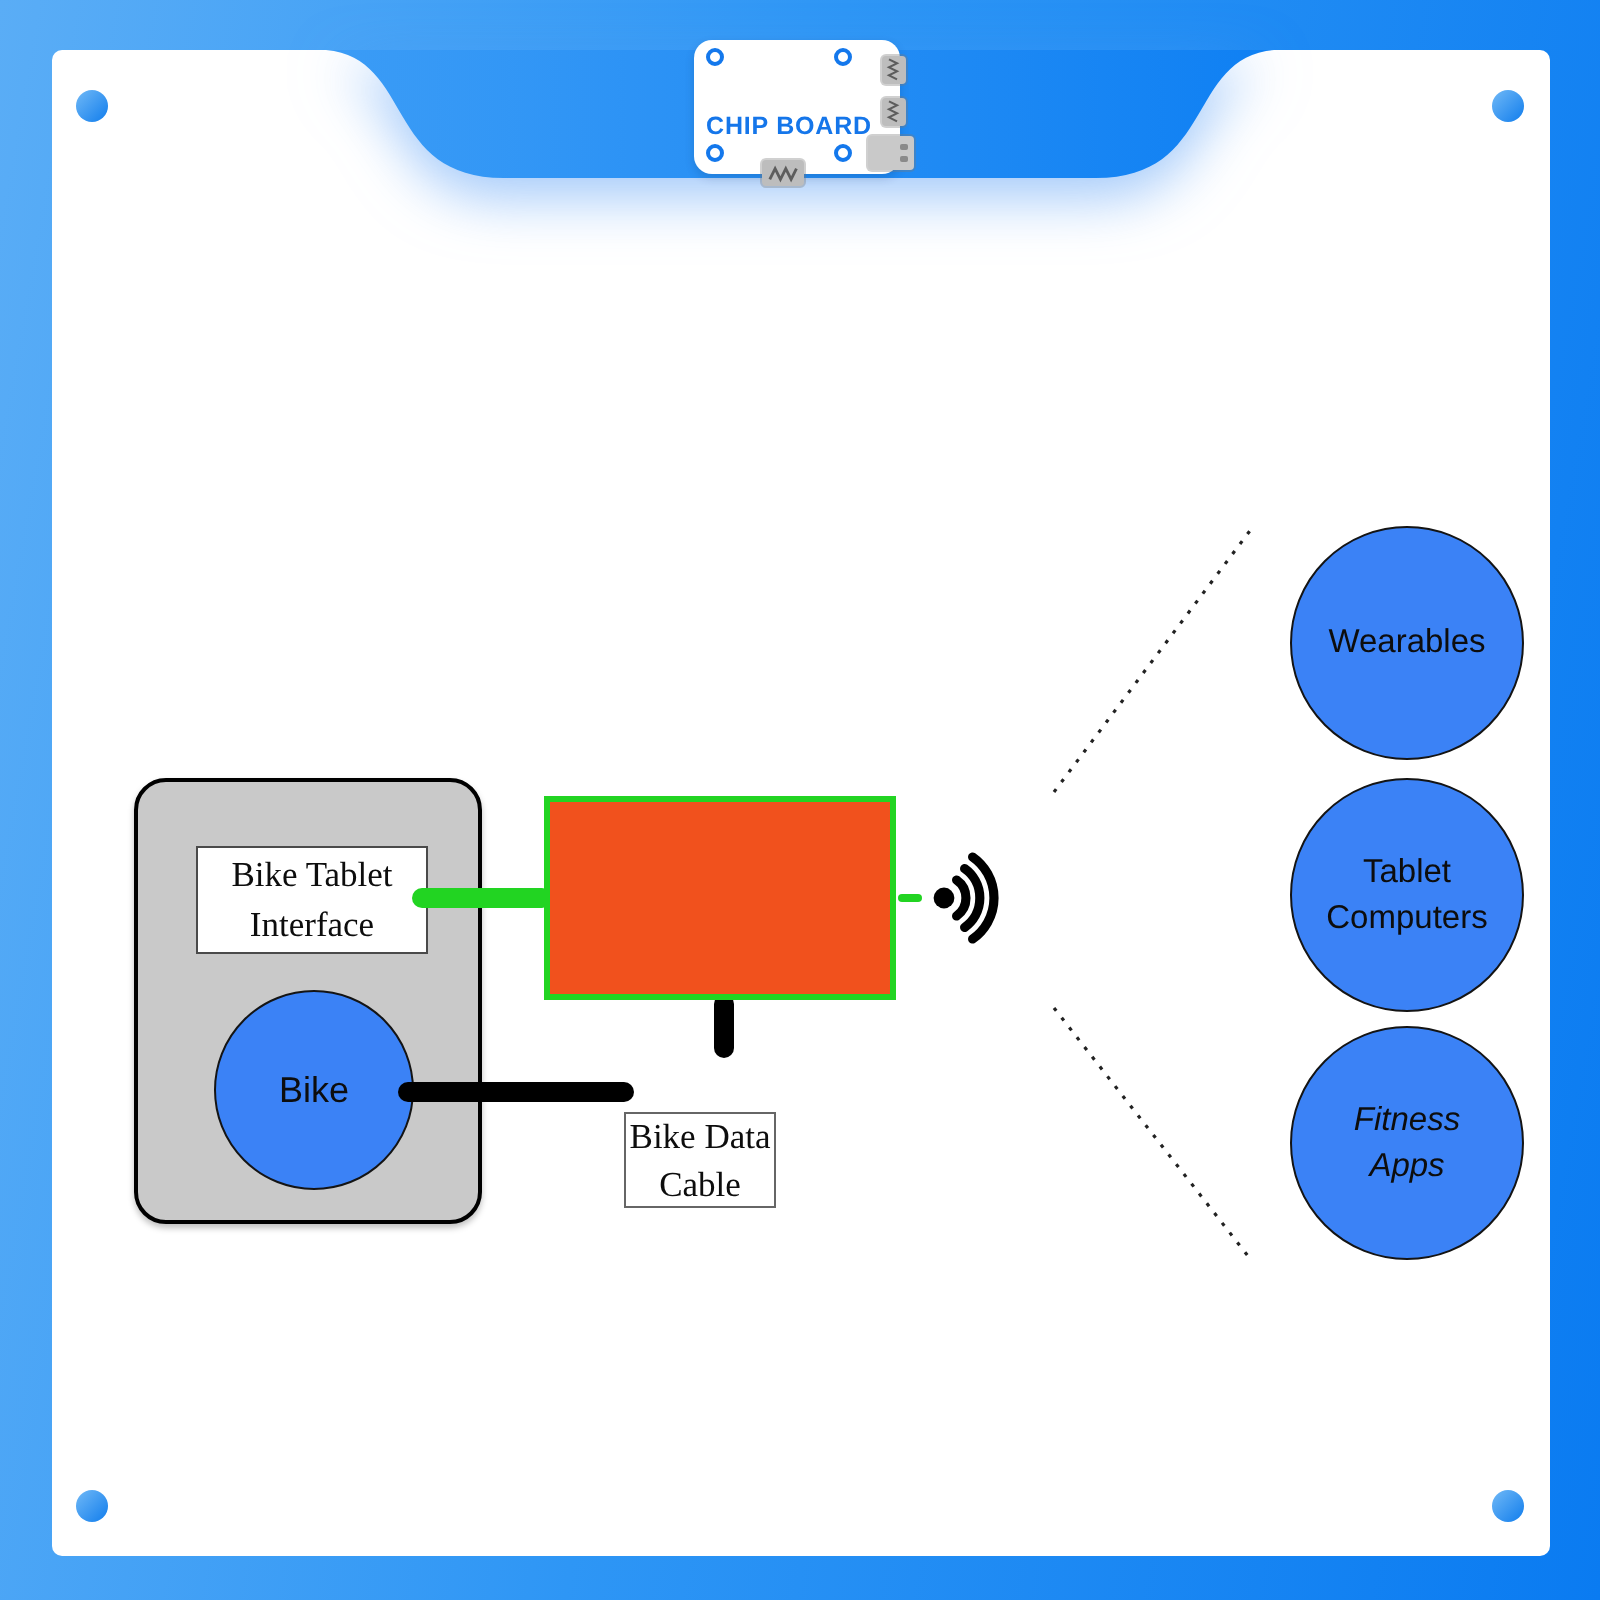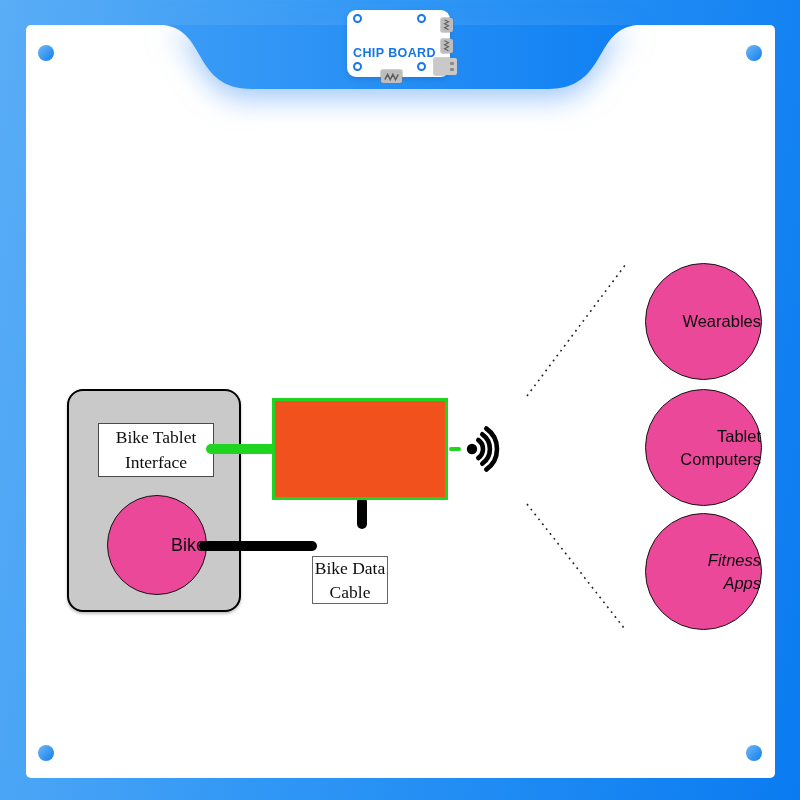--- a/index.html
+++ b/index.html
@@ -14,21 +14,21 @@
     background:#ffffff; border-radius:5px;
   }
   .screw {
     position:absolute; width:16px; height:16px; border-radius:50%;
     background:linear-gradient(135deg,#62b0f5 15%,#1f86ee 85%);
   }
   .notch-svg { position:absolute; left:0; top:25px; width:800px; height:80px;
     filter:drop-shadow(0 10px 14px rgba(86,156,246,0.55)); }
   
   .chip-card {
-    position:absolute; left:347px; top:10px; width:103px; height:67px;
+    position:absolute; left:347px; top:20px; width:103px; height:67px;
     background:#ffffff; border-radius:9px; box-shadow:0 2px 5px rgba(0,40,90,.18);
     z-index:5;
     text-decoration:underline;
   }
   .hole {
     position:absolute; width:9px; height:9px; border-radius:50%;
     background:#ffffff; border:2.6px solid #1478ec;
   }
   .chip-title {
     position:absolute; left:0; right:8px; top:36px; text-align:center;
@@ -51,22 +51,22 @@
     box-shadow:0 2px 3px rgba(0,0,0,.25);
   }
   .label-box {
     position:absolute; background:#fff; border:1px solid #4a4a4a;
     display:flex; flex-direction:column; align-items:center; justify-content:center;
     text-align:center; color:#0d0d0d;font-family:Liberation Serif, serif;
   }
   .tablet-box { left:98px; top:423px; width:116px; height:54px; font-size:17.5px; line-height:1.45; }
   .cable-box  { left:312px; top:556px; width:76px; height:48px; font-size:17.5px; line-height:1.4; border-color:#666; }
   .circle {
-    position:absolute; background:#ec4899; border:1.7px solid #141414; border-radius:50%;
-    display:flex; flex-direction:column; align-items:flex-end; justify-content:center;
+    position:absolute; background:#3b82f6; border:1.7px solid #141414; border-radius:50%;
+    display:flex; flex-direction:column; align-items:center; justify-content:center;
     text-align:center; color:#0d0d0d;
   }
   .bike-circle { left:107px; top:495px; width:100px; height:100px; font-size:18px; }
   .receiver { width:117px; height:117px; font-size:16.5px; line-height:1.35; }
   .rc-wearables { left:645px; top:263px; }
   .rc-cycling   { left:645px; top:389px; }
   .rc-fitness   { left:645px; top:513px;font-style:italic; }
   .broadcaster-box {
     position:absolute; left:272px; top:398px; width:176px; height:102px;
     background:#f1511d; border:3px solid #22d422;

